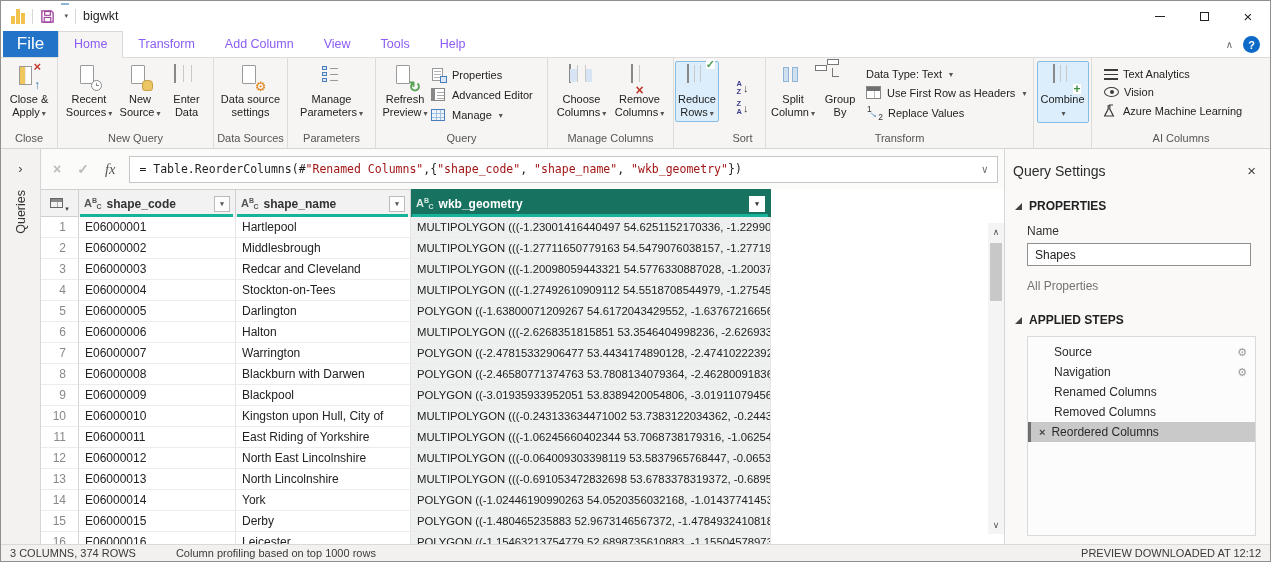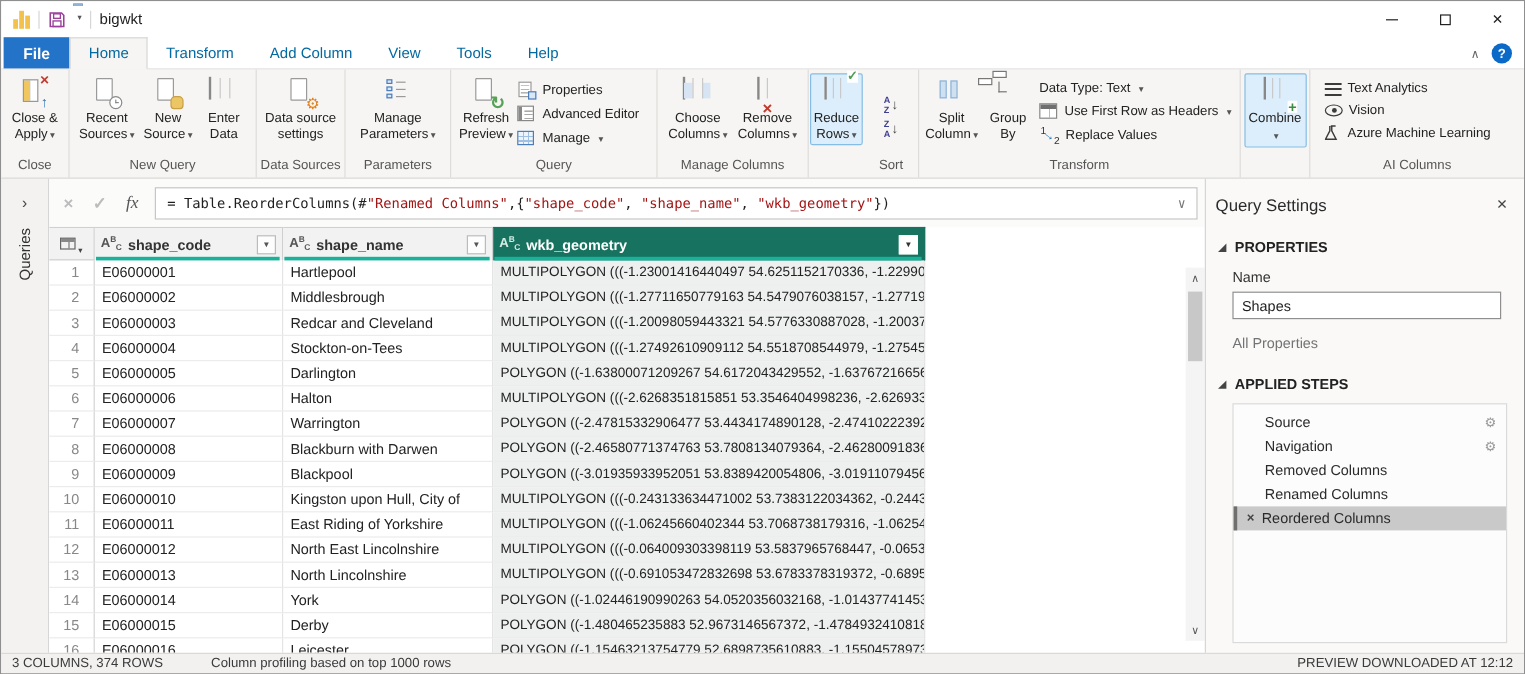--- a/index.html
+++ b/index.html
@@ -19,23 +19,23 @@
   .tb-title { font-size:12.5px; color:#1f1f1f; }
   .tb-spacer { flex:1; }
   .wbtn { width:44px; height:30px; display:flex; align-items:center; justify-content:center; color:#222; }
   .min-glyph { width:10px; height:1px; background:#222; }
   .max-glyph { width:9px; height:9px; border:1px solid #222; }
   .close-glyph { font-size:15px; line-height:15px; }
 
   
   .menubar { position:absolute; top:30px; left:0; right:0; height:27px; background:#fff;
              border-bottom:1px solid #dcdcdc; display:flex; align-items:flex-end; padding-left:2px; }
-  .file-tab { width:55px; height:26px; background:#2374c9; color:#fff; font-size:13px;
-              display:flex; align-items:center; justify-content:center;font-weight:bold; }
-  .tab { padding:0 15px; height:26px; line-height:26px; font-size:12.5px; color:#0369a1; }
+  .file-tab { width:55px; height:26px; background:#2374c9; color:#fff; font-size:17px;
+              display:flex; align-items:center; justify-content:center; }
+  .tab { padding:0 15px; height:26px; line-height:26px; font-size:12.5px; color:#8b5cf6; }
   .tab.active { background:#f6f5f3; border:1px solid #d8d8d8; border-bottom:1px solid #f6f5f3;
                 margin-bottom:-1px; height:27px; line-height:25px; }
   .mb-right { margin-left:auto; display:flex; align-items:center; gap:10px; padding:0 10px 4px 0; }
   .collapse-chev { color:#666; font-size:10px; }
   .help-circle { width:17px; height:17px; border-radius:50%; background:#0b69c7; color:#fff;
                  font-size:11px; font-weight:bold; display:flex; align-items:center; justify-content:center; }
 
   
   .ribbon { position:absolute; top:57px; left:0; right:0; height:91px; background:#f6f5f3;
             border-bottom:1px solid #d4d4d4; display:flex; }
@@ -628,24 +628,24 @@
     <div class="steps-box">
         <div class="step">
           <div class="step-label">Source</div>
           <div class="step-gear">⚙</div>
         </div>
         <div class="step">
           <div class="step-label">Navigation</div>
           <div class="step-gear">⚙</div>
         </div>
         <div class="step">
+          <div class="step-label">Renamed Columns</div>
+        </div>
+        <div class="step">
           <div class="step-label">Removed Columns</div>
-        </div>
-        <div class="step">
-          <div class="step-label">Renamed Columns</div>
         </div>
         <div class="step sel">
           <div class="step-x">×</div>
           <div class="step-label">Reordered Columns</div>
         </div>
       </div>
   </div>
 
   <div class="statusbar">
     <span>3 COLUMNS, 374 ROWS</span>

